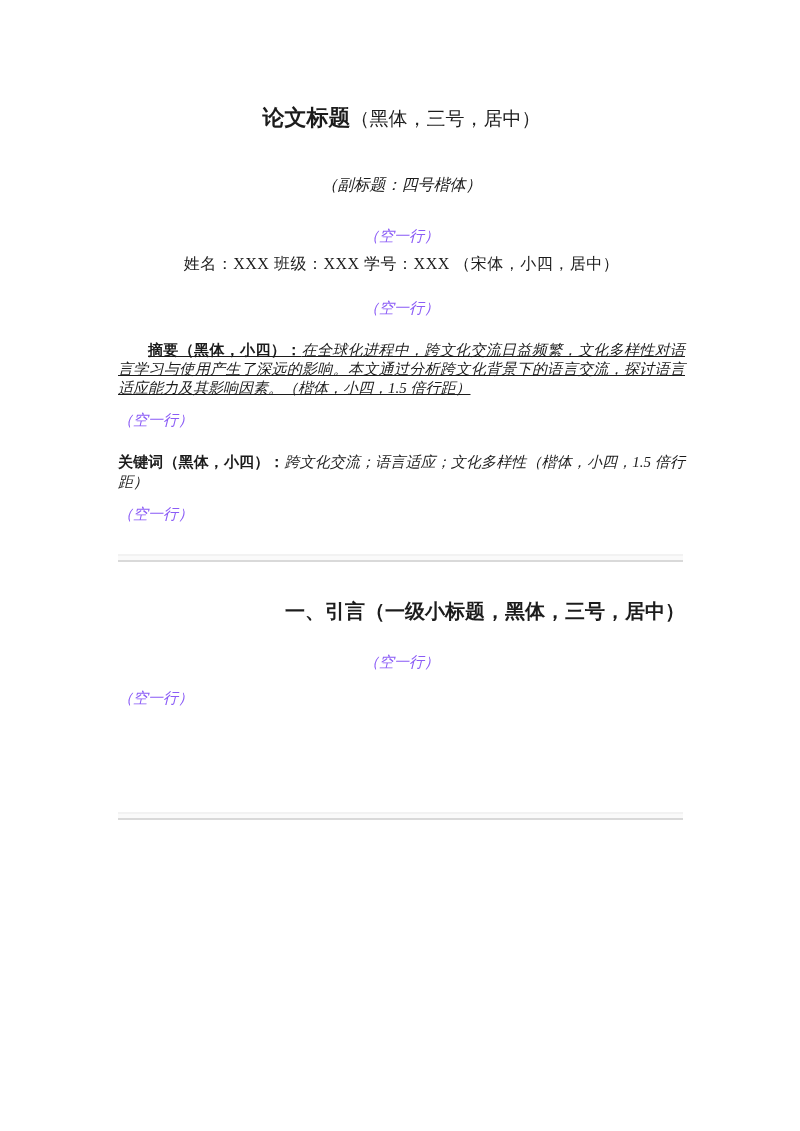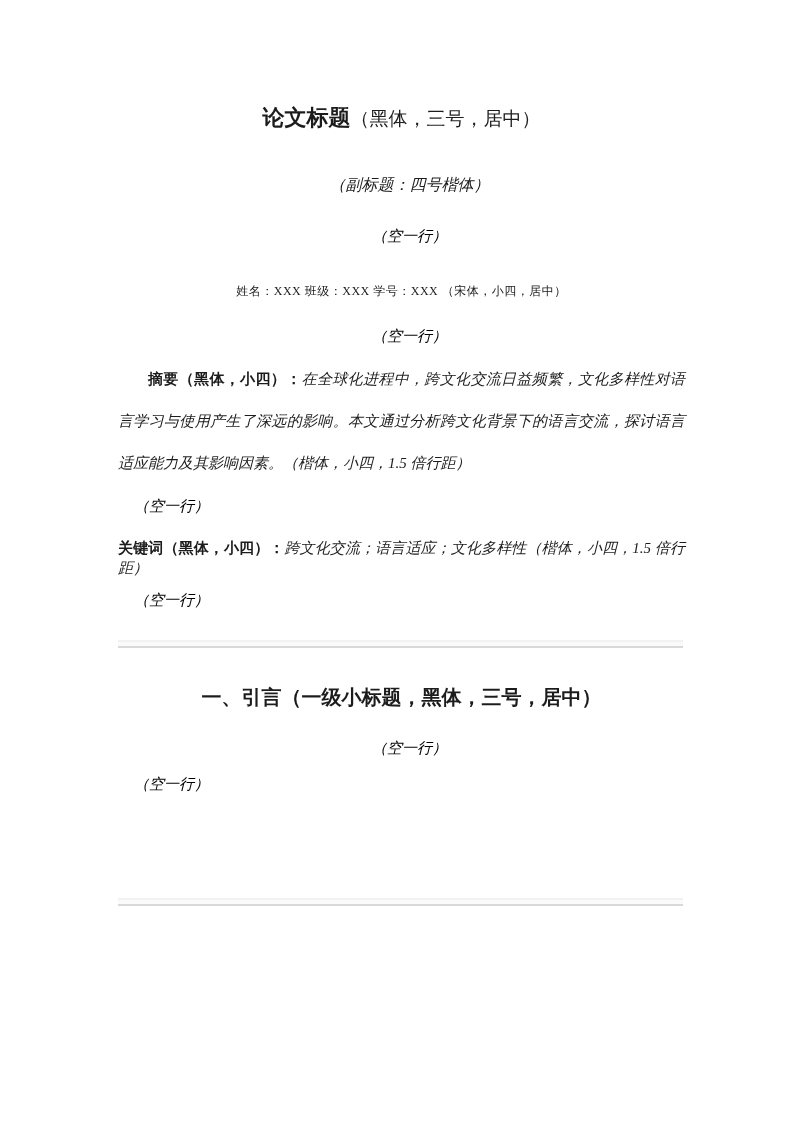--- a/index.html
+++ b/index.html
@@ -23,21 +23,20 @@
   .songti {                       
     font-family: "Liberation Serif", "DejaVu Serif", serif;
   }
   .heiti {                        
     font-family: "Liberation Sans", "DejaVu Sans", sans-serif;
     font-weight: bold;
   }
   .kaiti {                        
     font-family: "Liberation Serif", "DejaVu Serif", serif;
     font-style: italic;
-    margin-left: 16px;
   }
   .center { text-align: center; }
 
   .title-line {
     margin-top: 105px;
     font-size: 22px;
     line-height: 26px;
   }
   .title-note {
     font-family: "Liberation Serif", "DejaVu Serif", serif;
@@ -45,39 +44,40 @@
     font-size: 19px;
   }
   .subtitle-line {
     margin-top: 42px;
     font-size: 16px;
     line-height: 22px;
   }
   .blank-marker {
     font-size: 15px;
     line-height: 20px;
-    color: #000000;
+    color: #8b5cf6;
   }
   .bm-1 { margin-top: 30px; }
   .author-line {
-    margin-top: 35px;
-    font-size: 12px;
+    margin-top: 7px;
+    font-size: 16px;
     line-height: 21px;
     letter-spacing: 0.5px;
   }
   .bm-2 { margin-top: 24px; }
   .para {
     margin: 0;
     font-size: 15px;
     text-align: justify;
   }
   .abstract-para {
-    margin-top: 12px;
-    line-height: 42px;
+    margin-top: 22px;
+    line-height: 19px;
     text-indent: 2em;
+    text-decoration: underline;
   }
   .inline-label {
     font-family: "Liberation Sans", "DejaVu Sans", sans-serif;
     font-weight: bold;
     font-style: normal;
   }
   .bm-3 { margin-top: 12px; }
   .keywords-para {
     margin-top: 22px;
     line-height: 20px;
@@ -90,20 +90,21 @@
     border-top: 2px solid #f2f2f2;
     border-bottom: 2px solid #d9d9d9;
     background: #fafafa;
     margin-left: 0;
     margin-right: 2px;
   }
   .section-heading {
     margin-top: 36px;
     font-size: 20px;
     line-height: 26px;
+    text-align: right;
   }
   .bm-5 { margin-top: 28px; }
   .intro-para {
     margin-top: 22px;
     line-height: 32px;
     text-indent: 2em;
   }
   .bm-6 { margin-top: 16px; }
   .divider-bottom { margin-top: 104px; }
 </style>

